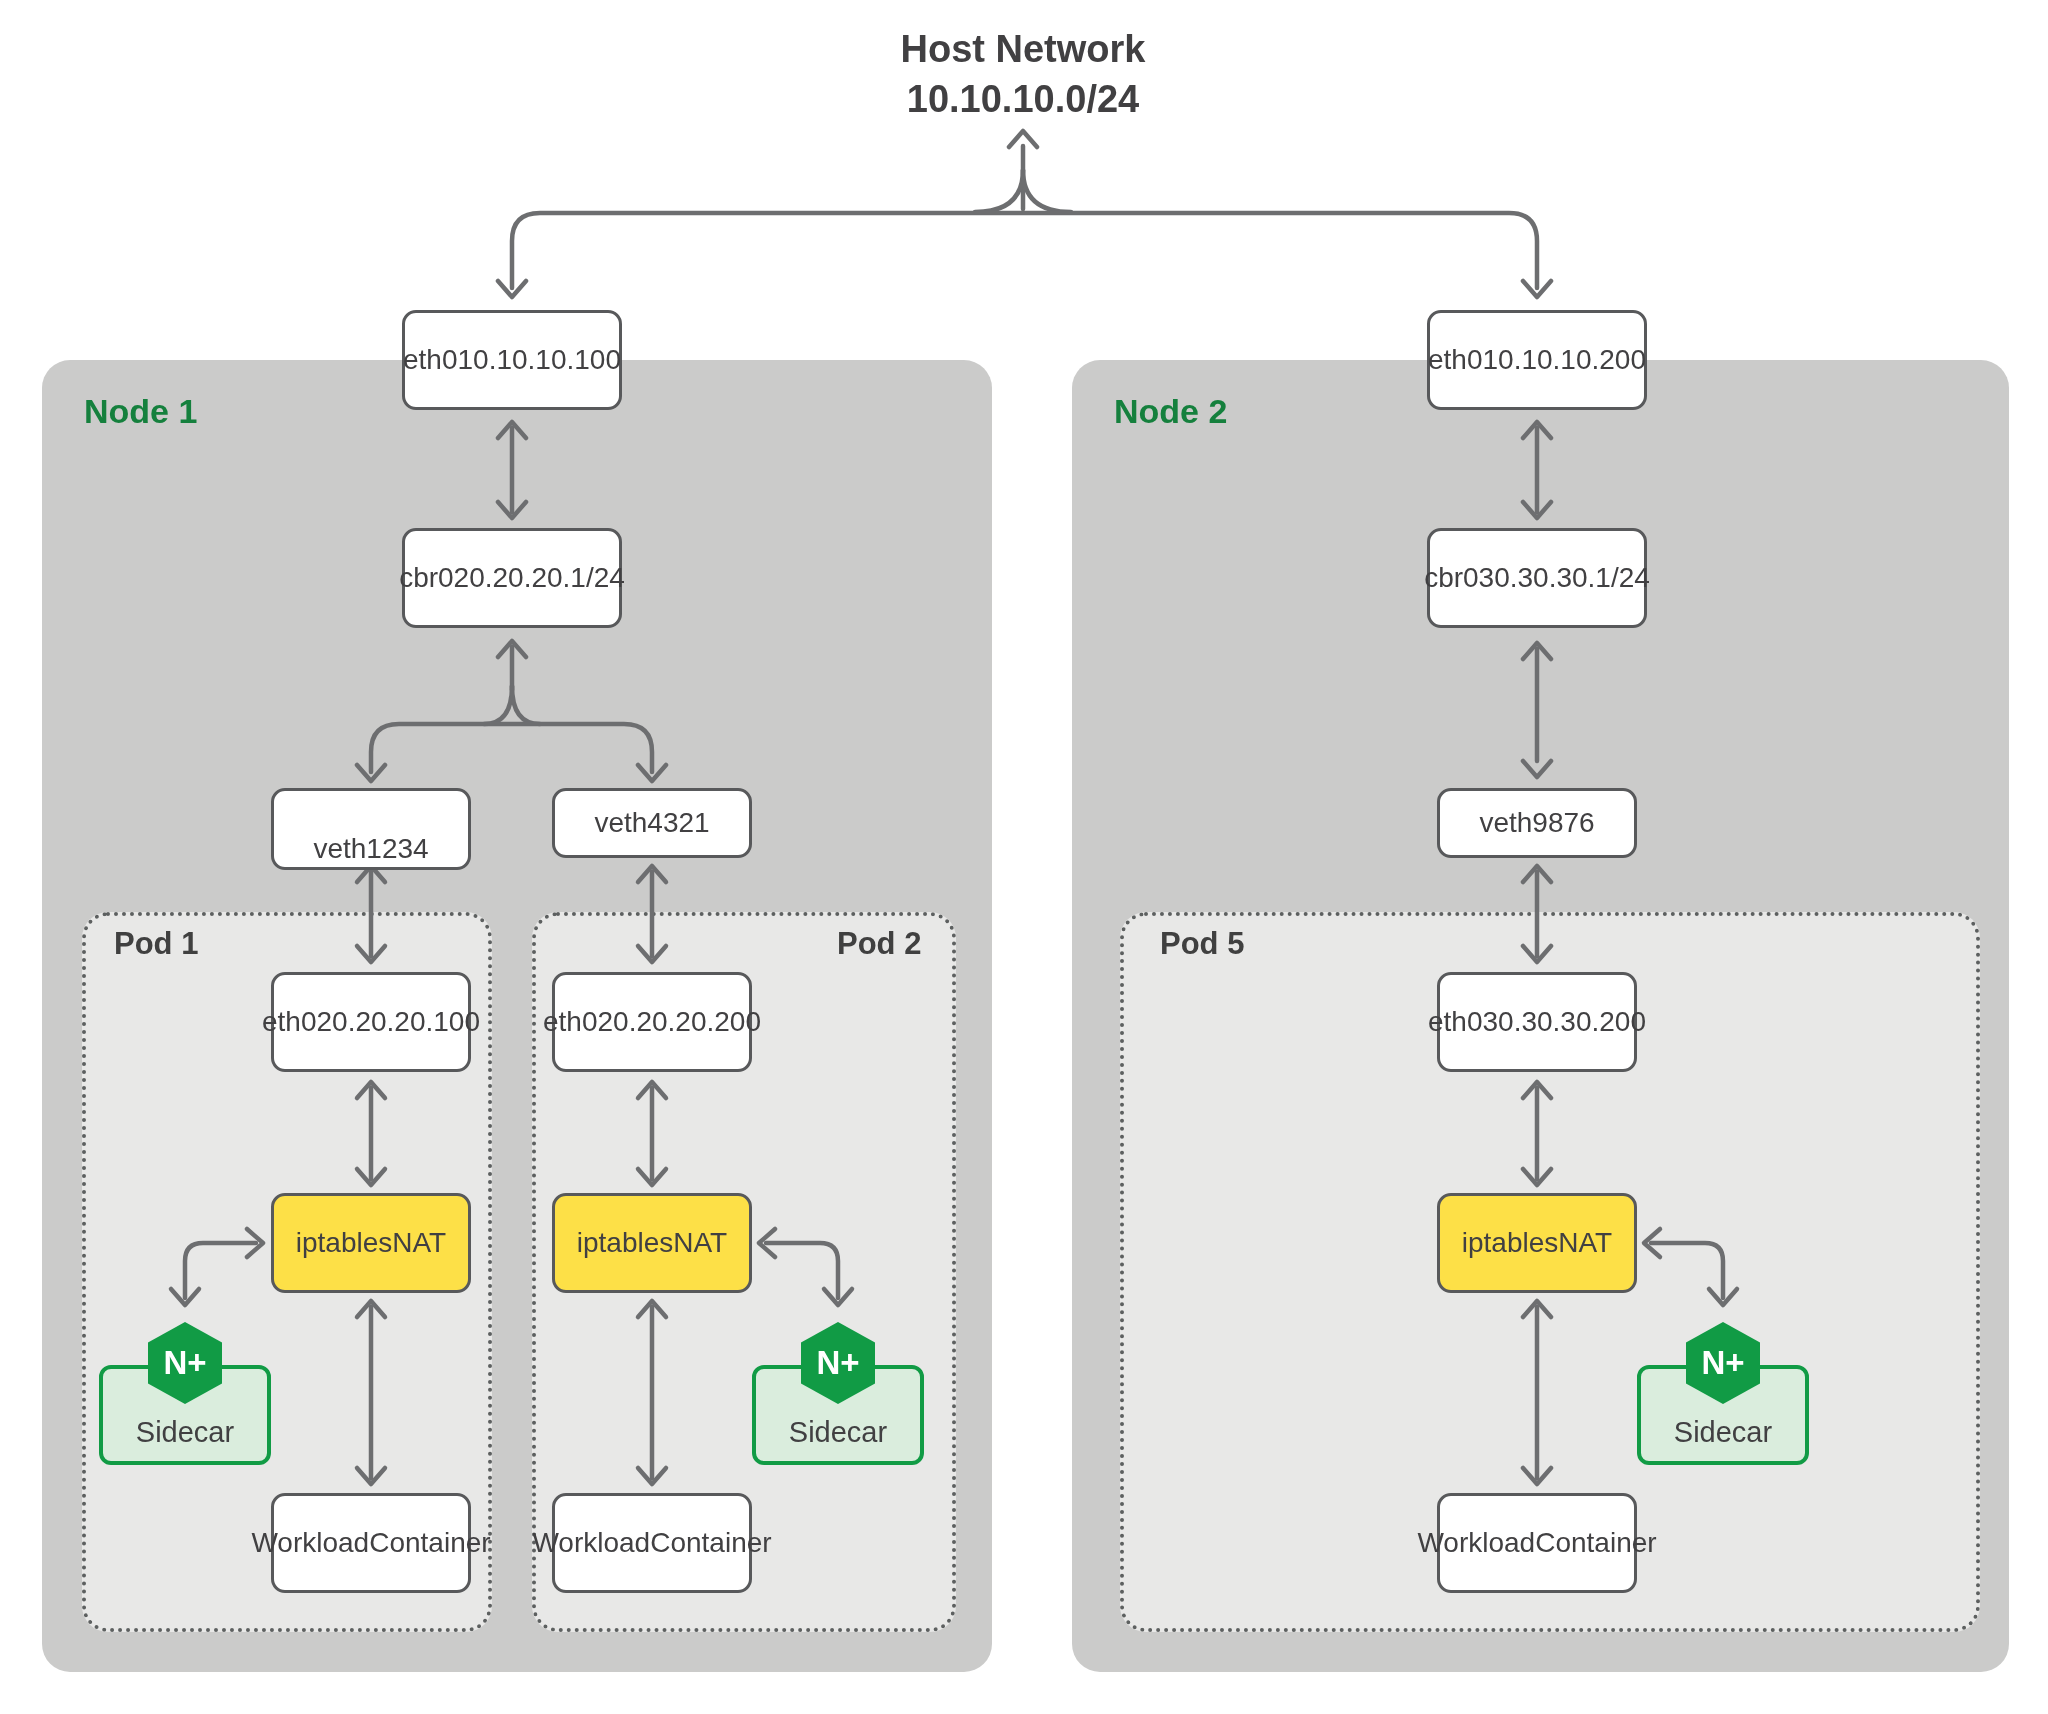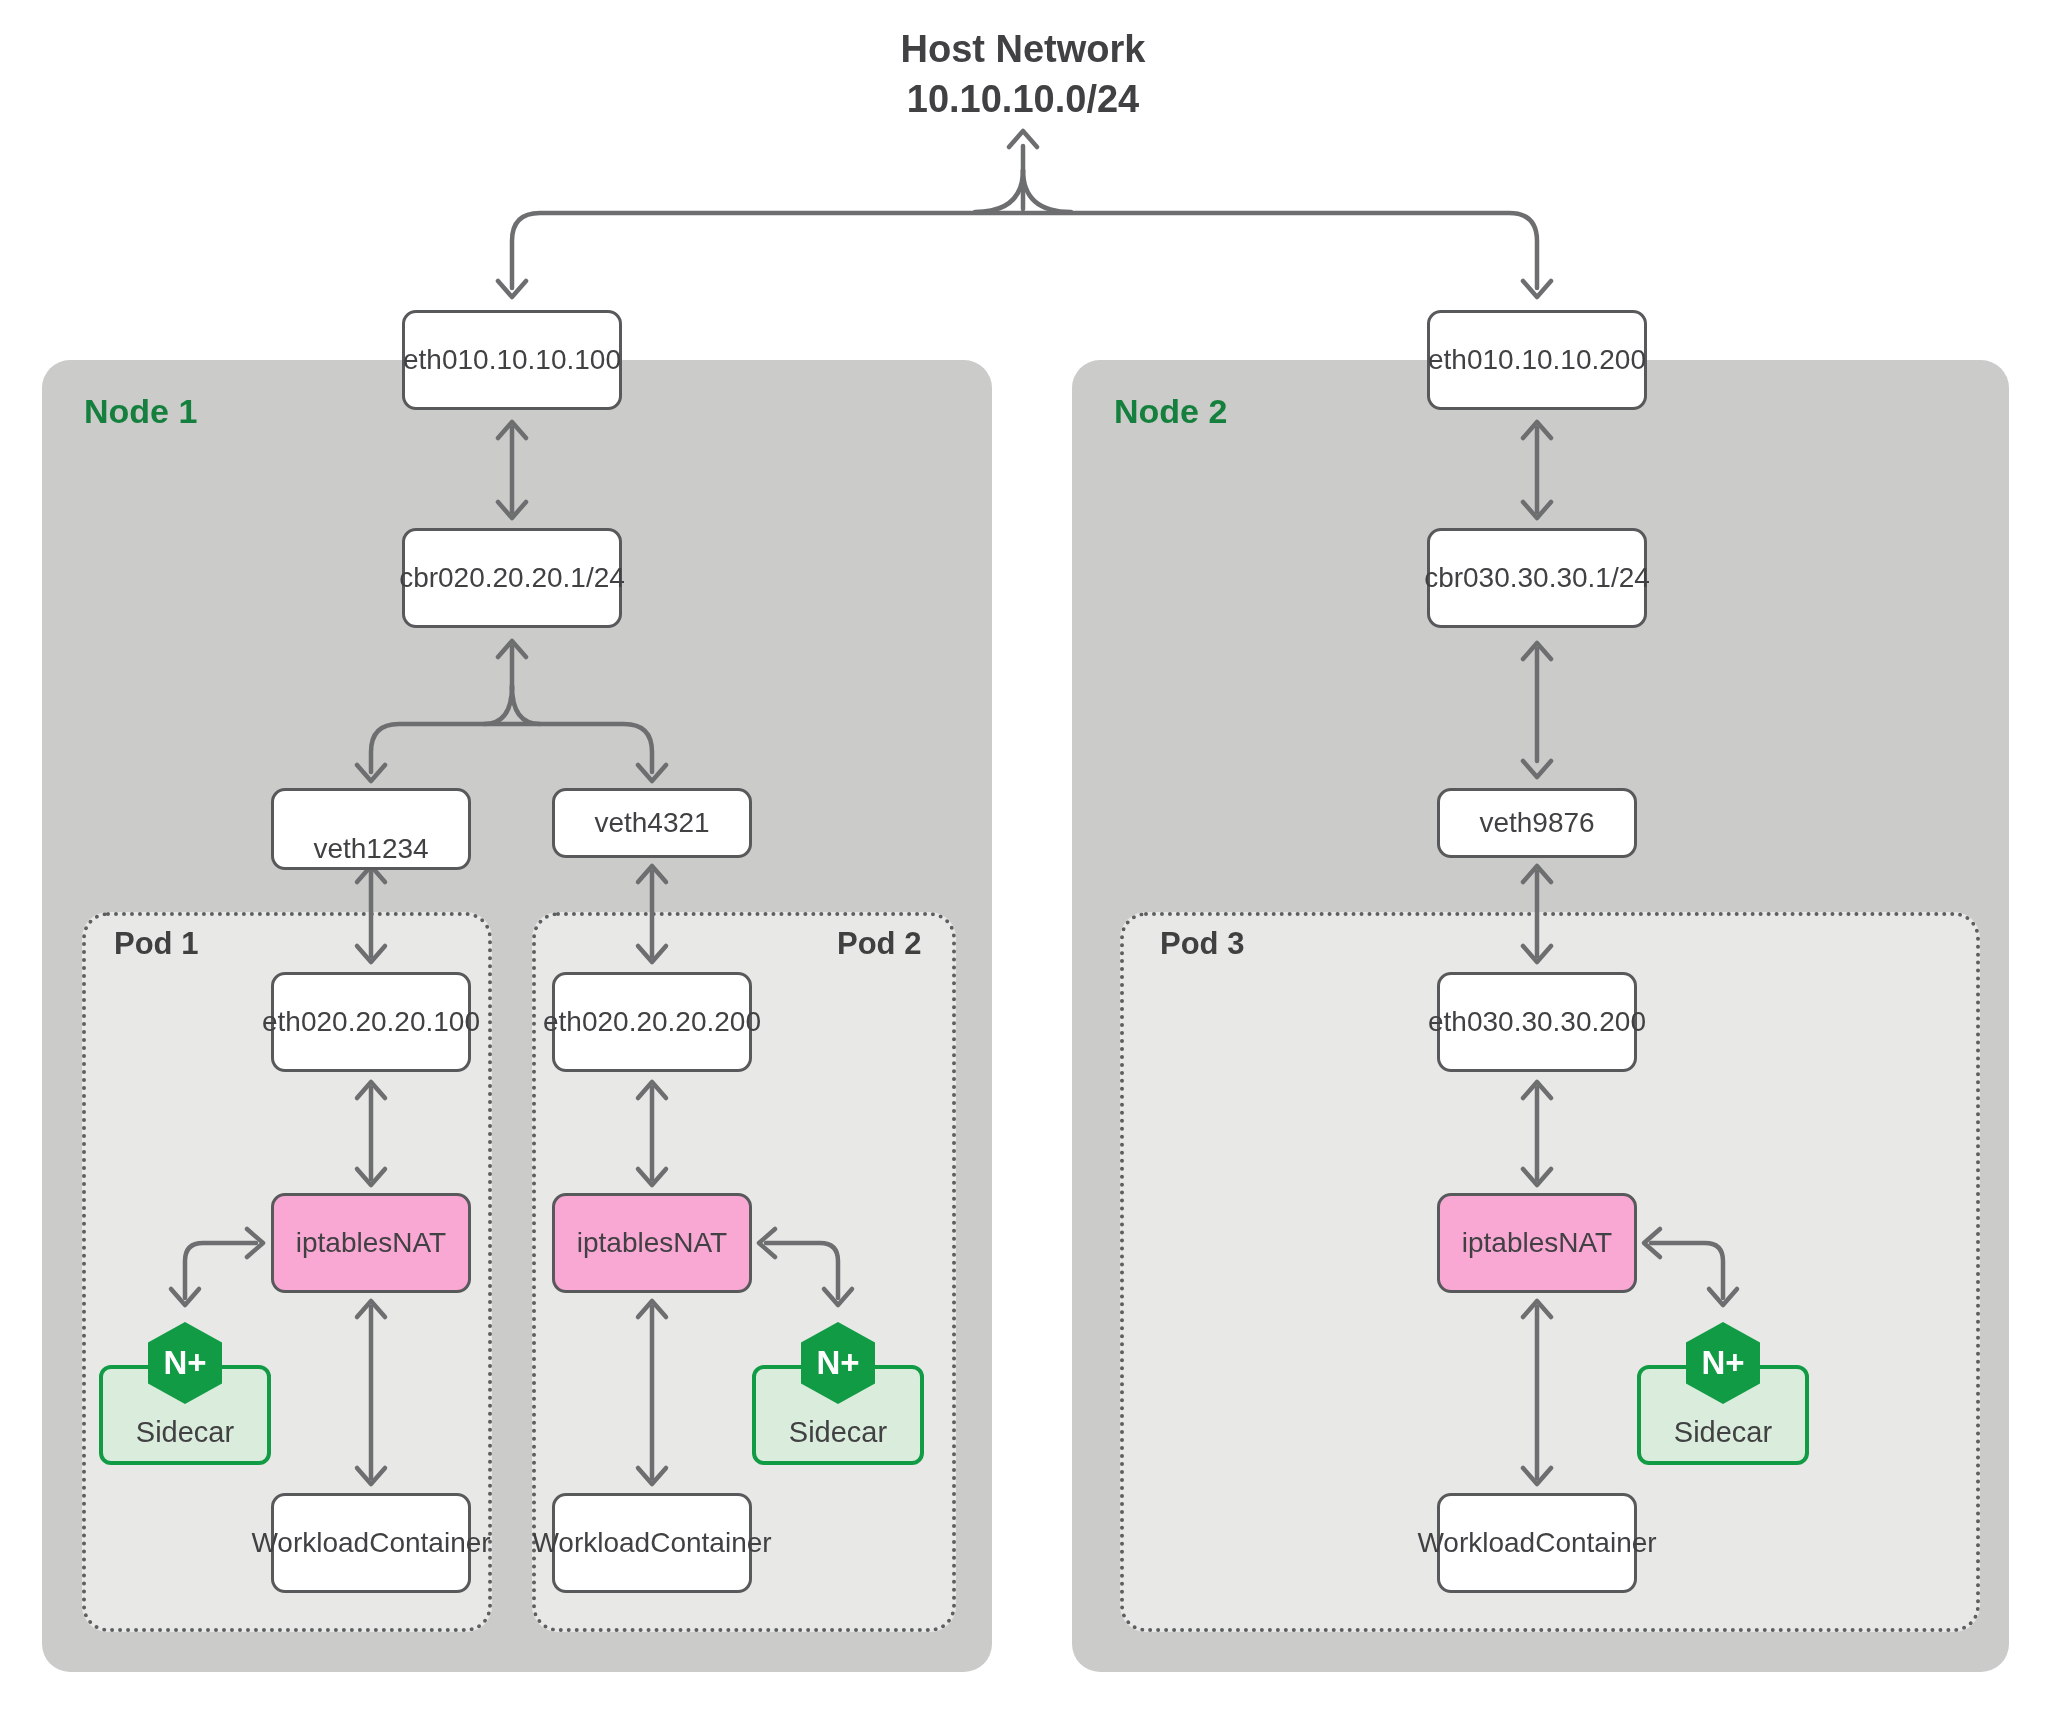--- a/index.html
+++ b/index.html
@@ -9,21 +9,21 @@
   }
   .node{position:absolute;background:#cbcbca;border-radius:28px;}
   .pod{position:absolute;background:#e8e8e7;border:4px dotted #5d6060;border-radius:26px;box-sizing:border-box;}
   .node-label{position:absolute;font-size:34px;font-weight:bold;color:#15803d;}
   .pod-label{position:absolute;font-size:31px;font-weight:bold;color:#404040;}
   .box{
     position:absolute;background:#ffffff;border:3.5px solid #58595b;border-radius:14px;
     box-sizing:border-box;display:flex;flex-direction:row;align-items:center;justify-content:center;
     font-size:28px;line-height:1.3;text-align:center;color:#414042;
   }
-  .box.gray{background:#f9a8d4;}
+  .box.gray{background:#fde047;}
   .sidecar{
     position:absolute;background:#daeddd;border:4px solid #119b45;border-radius:12px;
     box-sizing:border-box;display:flex;align-items:center;justify-content:center;
     padding-top:34px;font-size:29px;color:#414042;
   }
   .hex{
     position:absolute;background:#119b45;
     clip-path:polygon(50% 0%,100% 25%,100% 75%,50% 100%,0% 75%,0% 25%);
     display:flex;align-items:center;justify-content:center;
     color:#ffffff;font-size:33px;font-weight:bold;
@@ -146,21 +146,21 @@
   <div class="title">
     <div>Host Network</div>
     <div>10.10.10.0/24</div>
   </div>
 
   <div class="node-label" style="left:84px;top:392px;">Node 1</div>
   <div class="node-label" style="left:1114px;top:392px;">Node 2</div>
 
   <div class="pod-label" style="left:114px;top:926px;">Pod 1</div>
   <div class="pod-label" style="left:837px;top:926px;">Pod 2</div>
-  <div class="pod-label" style="left:1160px;top:926px;">Pod 3</div>
+  <div class="pod-label" style="left:1160px;top:926px;">Pod 5</div>
 
   <div class="box" style="left:402px;top:310px;width:220px;height:100px;">
     <div>eth0</div>
     <div>10.10.10.100</div>
   </div>
   <div class="box" style="left:1427px;top:310px;width:220px;height:100px;">
     <div>eth0</div>
     <div>10.10.10.200</div>
   </div>
   <div class="box" style="left:402px;top:528px;width:220px;height:100px;">

